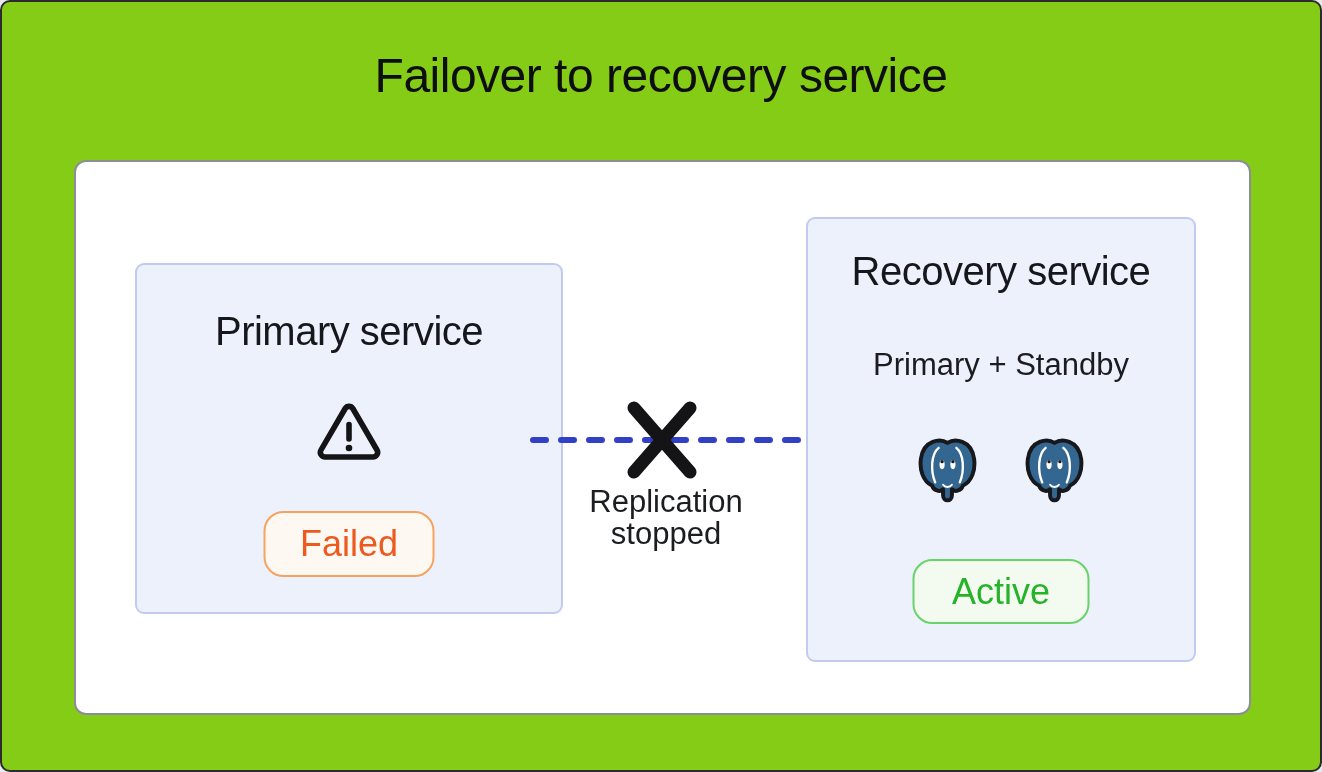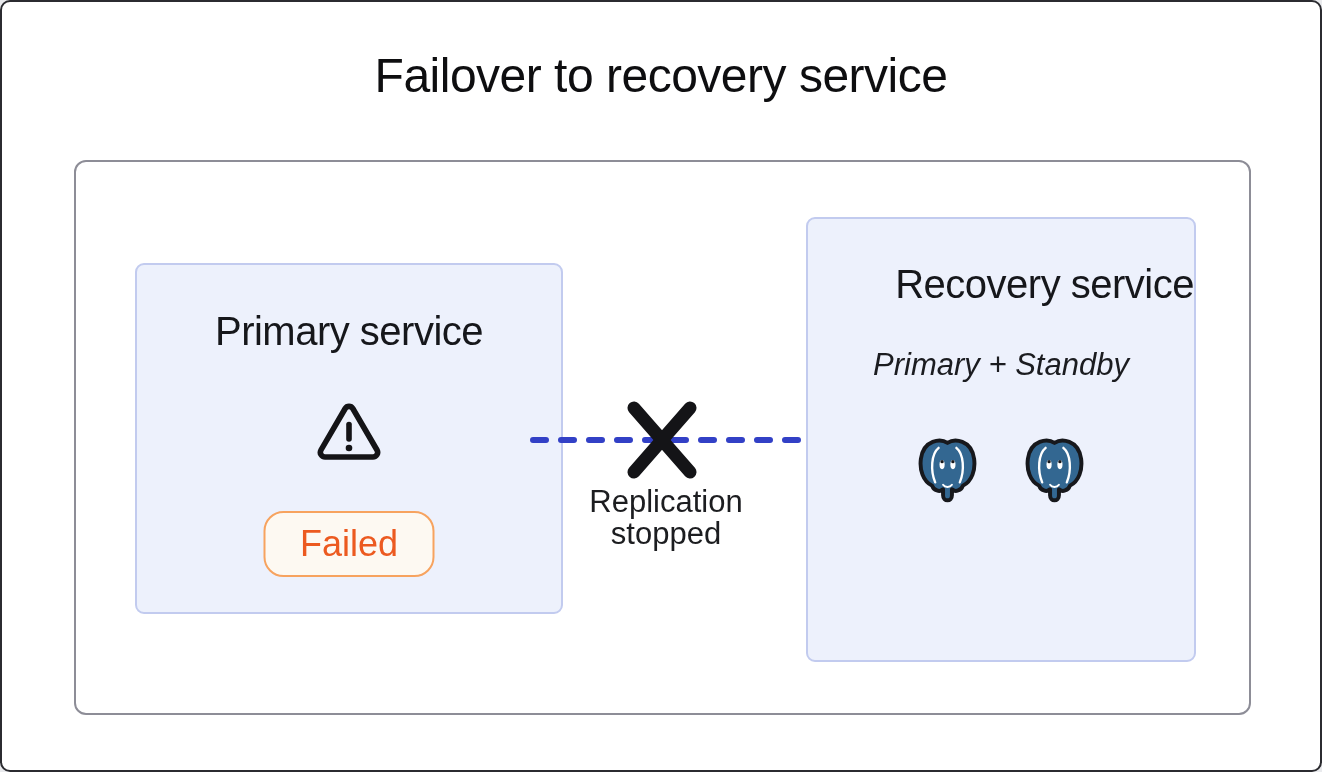--- a/index.html
+++ b/index.html
@@ -1,21 +1,21 @@
 <!DOCTYPE html>
 <html><head>
 <meta charset="utf-8">
 <style>
   html, body { margin: 0; padding: 0; background: #e9eaed; }
   * { box-sizing: border-box; }
   .page {
     position: relative;
     width: 1322px;
     height: 772px;
-    background: #ffffff;
+    background: #84cc16;
     border: 2px solid #2b2b30;
     border-radius: 10px;
     overflow: hidden;
     font-family: "Liberation Sans", "DejaVu Sans", sans-serif;
     color: #121215;
   }
   .title {
     position: absolute;
     left: 0; right: 0;
     top: 46px;
@@ -45,30 +45,29 @@
   .box-title {
     position: absolute;
     left: 0; right: 0;
     text-align: center;
     font-size: 40px;
     font-weight: 400;
     letter-spacing: -0.5px;
     color: #16171b;
   }
   .primary-box .box-title { top: 44px; }
-  .recovery-box .box-title { top: 43px; text-align: right; }
+  .recovery-box .box-title { top: 30px; }
   .box-subtitle {
     position: absolute;
     left: 0; right: 0;
     top: 128px;
     text-align: center;
     font-size: 31px;
     font-weight: 400;
     color: #1b1c20;
-    font-style: italic;
   }
   .warn-wrap {
     position: absolute;
     left: 50%; top: 136px;
     transform: translateX(-50%);
     width: 66px; height: 62px;
   }
   .elephant-row {
     position: absolute;
     left: 0; right: 0;
@@ -170,16 +169,17 @@
             <path d="M25 11 C17.5 17 16.5 34 21.5 46" fill="none" stroke="#ffffff" stroke-width="2.4" stroke-linecap="round"></path>
             <path d="M43 11 C50.5 17 51.5 34 46.5 46" fill="none" stroke="#ffffff" stroke-width="2.4" stroke-linecap="round"></path>
             <ellipse cx="28.5" cy="28" rx="2.6" ry="4.6" fill="#ffffff"></ellipse>
             <ellipse cx="39.5" cy="28" rx="2.6" ry="4.6" fill="#ffffff"></ellipse>
             <circle cx="28.5" cy="25" r="1.7" fill="#17181c"></circle>
             <circle cx="39.5" cy="25" r="1.7" fill="#17181c"></circle>
             <path d="M29.5 48.5 C31.5 51.5 36.5 51.5 38.5 48.5" fill="none" stroke="#ffffff" stroke-width="2" stroke-linecap="round"></path>
           </svg>
         </span>
       </div>
+      <div class="badge badge-active">Active</div>
     </div>
 
   </div>
 </div>
 
 </body></html>

